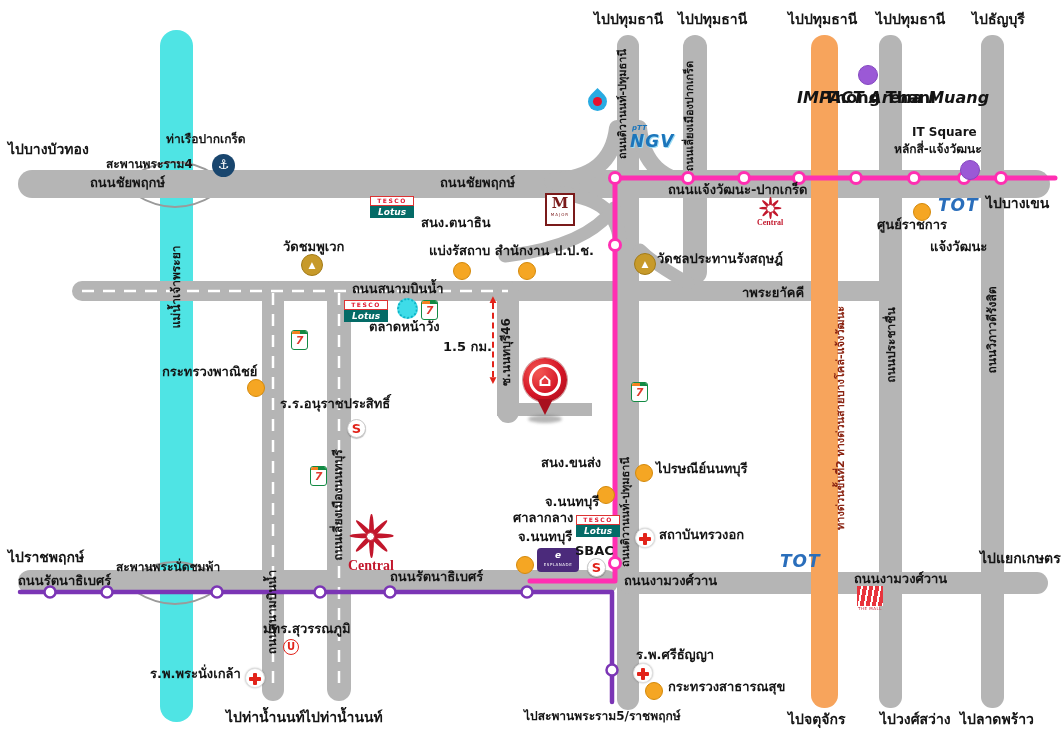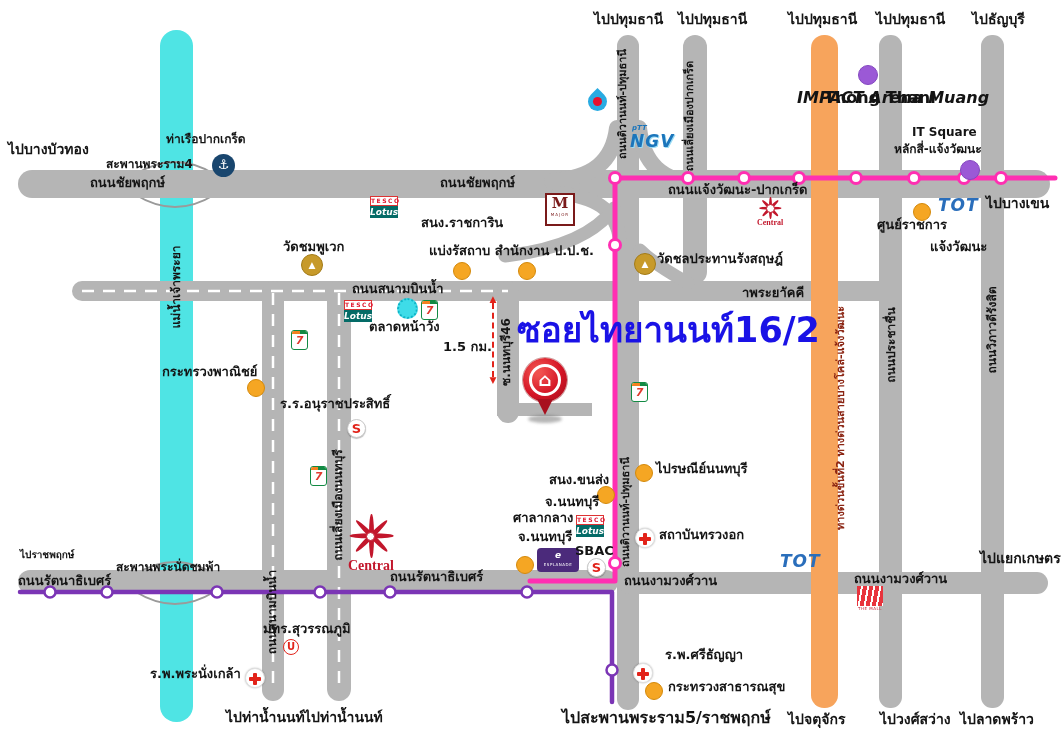--- a/index.html
+++ b/index.html
@@ -17,21 +17,21 @@
        border:1px solid #8448c0;box-sizing:border-box;}
   .temple{width:22px;height:22px;border-radius:50%;background:#C79A2A;border:1px solid #a37b17;
        color:#fff;text-align:center;line-height:20px;font-size:9px;box-sizing:border-box;}
   .boat{width:23px;height:23px;border-radius:50%;background:#19466E;color:#fff;text-align:center;
        line-height:22px;font-size:13px;}
   .market{width:21px;height:21px;border-radius:50%;background:#3EDCE8;border:2px dotted #0FB3C6;box-sizing:border-box;}
   .seven{width:17px;height:20px;background:#fff;border:1px solid #128a43;border-radius:3px;
        text-align:center;box-sizing:border-box;overflow:hidden;}
   .seven .bar{display:block;height:3px;background:linear-gradient(90deg,#f58220 50%,#128a43 50%);}
   .seven b{display:block;color:#e03a2f;font-size:11px;line-height:13px;font-style:italic;}
-  .tesco{width:28px;text-align:center;}
+  .tesco{width:44px;text-align:center;}
   .tesco .t1{display:block;background:#fff;border:1px solid #d33;color:#e11931;font-size:6px;
        font-weight:700;letter-spacing:1.5px;line-height:8px;}
   .tesco .t2{display:block;background:#046b67;color:#fff;font-size:9px;font-style:italic;font-weight:700;line-height:12px;}
   .central{text-align:center;color:#c2172c;}
   .central .flower{position:relative;display:block;width:22px;height:22px;margin:0 auto;}
   .central .flower i{position:absolute;left:45%;top:0;width:12%;height:100%;background:#c2172c;border-radius:45%;}
   .central .flower i:nth-child(2){transform:rotate(45deg);}
   .central .flower i:nth-child(3){transform:rotate(90deg);}
   .central .flower i:nth-child(4){transform:rotate(135deg);}
   .central .flower::after{content:"";position:absolute;left:50%;top:50%;width:7px;height:7px;
@@ -271,51 +271,50 @@
       <span class="lbl" style="left: 440px; top: 176px;">ถนนชัยพฤกษ์</span>
       <span class="lbl" style="left: 668px; top: 183px;">ถนนแจ้งวัฒนะ-ปากเกร็ด</span>
       <span class="lbl" style="left: 797px; top: 90px; font-size: 16px; font-style: italic;">IMPACT Arena Muang</span>
       <span class="lbl" style="left: 824px; top: 90px; font-size: 16px;">Thong Thani</span>
       <span class="lbl" style="left: 912px; top: 126px; font-size: 12px;">IT Square</span>
       <span class="lbl" style="left: 894px; top: 143px; font-size: 12px;">หลักสี่-แจ้งวัฒนะ</span>
       <span class="lbl" style="left: 986px; top: 196px; font-size: 14px;">ไปบางเขน</span>
       <span class="lbl" style="left: 877px; top: 218px;">ศูนย์ราชการ</span>
       <span class="lbl" style="left: 930px; top: 240px;">แจ้งวัฒนะ</span>
       <span class="lbl" style="left: 283px; top: 240px;">วัดชมพูเวก</span>
-      <span class="lbl" style="left: 421px; top: 216px;">สนง.ราชการิน</span>
+      <span class="lbl" style="left: 421px; top: 216px;">สนง.ตนาธิน</span>
       <span class="lbl" style="left: 429px; top: 244px;">แบ่งรัสถาบ สำนักงาน ป.ป.ช.</span>
       <span class="lbl" style="left: 657px; top: 252px;">วัดชลประทานรังสฤษฎ์</span>
       <span class="lbl" style="left: 742px; top: 286px;">าพระยาัคคี</span>
       <span class="lbl" style="left: 352px; top: 282px;">ถนนสนามบินน้ำ</span>
       <span class="lbl" style="left: 369px; top: 320px;">ตลาดหน้าวัง</span>
       <span class="lbl" style="left: 443px; top: 340px;">1.5 กม.</span>
-      <span class="lbl" style="left: 517px; top: 312px; font-size: 35px; color: rgb(26, 18, 230);">ซอยไทยานนท์16/2</span>
       <span class="lbl" style="left: 162px; top: 365px;">กระทรวงพาณิชย์</span>
       <span class="lbl" style="left: 280px; top: 397px;">ร.ร.อนุราชประสิทธิ์</span>
-      <span class="lbl" style="left: 541px; top: 473px; margin-left: 8px;">สนง.ขนส่ง</span>
+      <span class="lbl" style="left: 541px; top: 456px;">สนง.ขนส่ง</span>
       <span class="lbl" style="left: 545px; top: 495px;">จ.นนทบุรี</span>
       <span class="lbl" style="left: 513px; top: 511px;">ศาลากลาง</span>
       <span class="lbl" style="left: 518px; top: 530px;">จ.นนทบุรี</span>
       <span class="lbl" style="left: 575px; top: 544px;">SBAC</span>
       <span class="lbl" style="left: 659px; top: 528px;">สถาบันทรวงอก</span>
       <span class="lbl" style="left: 656px; top: 462px;">ไปรษณีย์นนทบุรี</span>
       <span class="lbl" style="left: 18px; top: 574px;">ถนนรัตนาธิเบศร์</span>
       <span class="lbl" style="left: 116px; top: 561px; font-size: 12px;">สะพานพระนั่ดชมพ้า</span>
       <span class="lbl" style="left: 390px; top: 570px;">ถนนรัตนาธิเบศร์</span>
-      <span class="lbl" style="left: 20px; top: 550px; font-size: 10px;">ไปราชพฤกษ์</span>
+      <span class="lbl" style="left: 8px; top: 550px; font-size: 14px;">ไปราชพฤกษ์</span>
       <span class="lbl" style="left: 624px; top: 574px;">ถนนงามวงศ์วาน</span>
       <span class="lbl" style="left: 854px; top: 572px;">ถนนงามวงศ์วาน</span>
       <span class="lbl" style="left: 980px; top: 551px; font-size: 14px;">ไปแยกเกษตร</span>
       <span class="lbl" style="left: 263px; top: 622px;">มทร.สุวรรณภูมิ</span>
       <span class="lbl" style="left: 150px; top: 667px;">ร.พ.พระนั่งเกล้า</span>
       <span class="lbl" style="left: 226px; top: 710px; font-size: 14px;">ไปท่าน้ำนนท์</span>
       <span class="lbl" style="left: 304px; top: 710px; font-size: 14px;">ไปท่าน้ำนนท์</span>
-      <span class="lbl" style="left: 665px; top: 648px;">ร.พ.ศรีธัญญา</span>
+      <span class="lbl" style="left: 636px; top: 648px;">ร.พ.ศรีธัญญา</span>
       <span class="lbl" style="left: 668px; top: 680px; font-family: Liberation Serif, serif;">กระทรวงสาธารณสุข</span>
-      <span class="lbl" style="left: 562px; top: 710px; font-size: 16px;">ไปสะพานพระราม5/ราชพฤกษ์</span>
+      <span class="lbl" style="left: 524px; top: 710px; font-size: 12px;">ไปสะพานพระราม5/ราชพฤกษ์</span>
       <span class="lbl" style="left: 788px; top: 712px; font-size: 14px;">ไปจตุจักร</span>
       <span class="lbl" style="left: 880px; top: 712px; font-size: 14px;">ไปวงศ์สว่าง</span>
       <span class="lbl" style="left: 960px; top: 712px; font-size: 14px;">ไปลาดพร้าว</span>
       <span class="lbl rot" style="left: 176px; top: 287px; font-size: 12px;">แม่น้ำเจ้าพระยา</span>
       <span class="lbl rot" style="left: 506px; top: 352px; font-size: 12px;">ซ.นนทบุรี46</span>
       <span class="lbl rot" style="left: 272px; top: 612px; font-size: 12px;">ถนนสนามบินน้ำ</span>
       <span class="lbl rot" style="left: 338px; top: 505px; font-size: 12px;">ถนนเลี่ยงเมืองนนทบุรี</span>
       <span class="lbl rot" style="left: 623px; top: 104px; font-size: 11px;">ถนนติวานนท์-ปทุมธานี</span>
       <span class="lbl rot" style="left: 690px; top: 116px; font-size: 11px;">ถนนเลี่ยงเมืองปากเกร็ด</span>
       <span class="lbl rot" style="left: 626px; top: 512px; font-size: 11px;">ถนนติวานนท์-ปทุมธานี</span>

